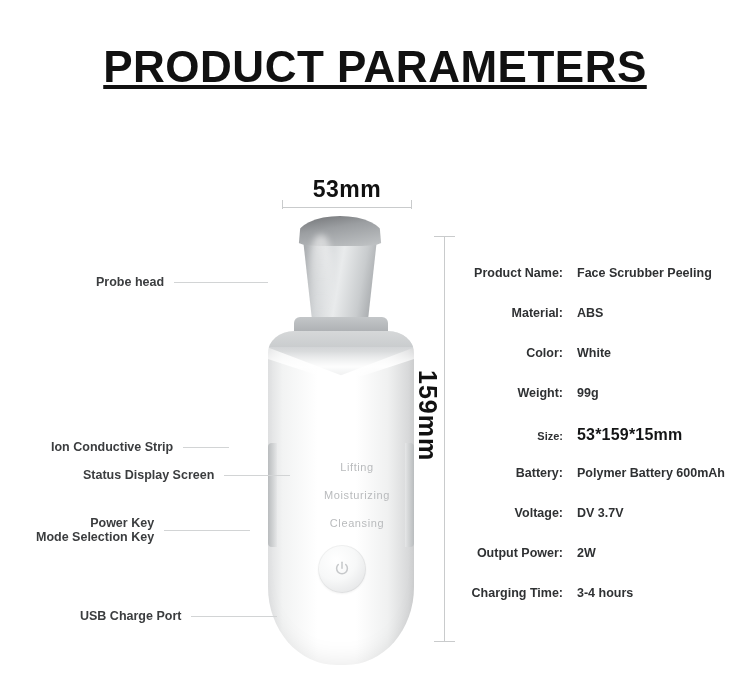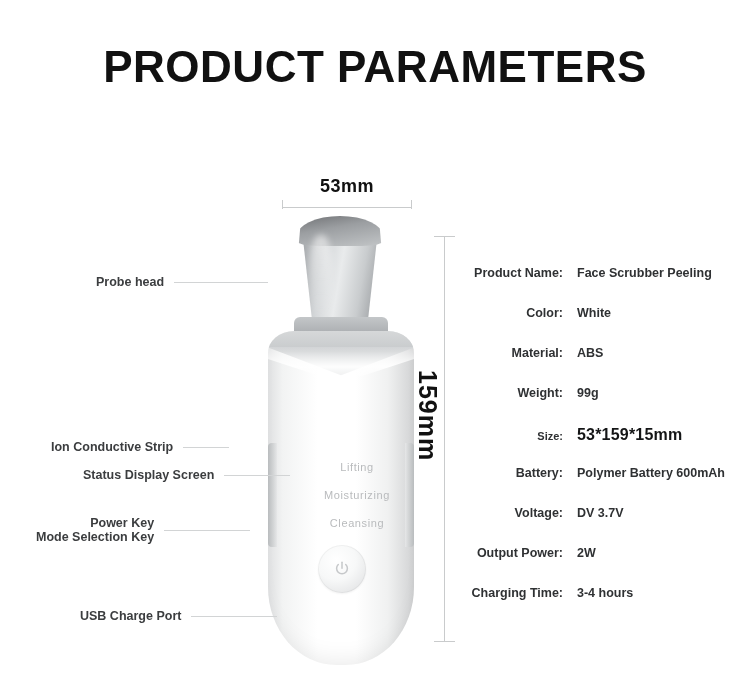--- a/index.html
+++ b/index.html
@@ -21,20 +21,21 @@
     position: absolute;
     left: 0;
     top: 42px;
     width: 750px;
     text-align: center;
     font-size: 44px;
     font-weight: 700;
     letter-spacing: 0.5px;
     color: #111111;
     white-space: nowrap;
+    text-decoration: underline;
   }
 
   
   #device-illustration {
     position: absolute;
     left: 250px;
     top: 205px;
     width: 200px;
     height: 465px;
   }
@@ -184,21 +185,21 @@
     top: 176px;
     width: 130px;
     height: 36px;
   }
   #dim-width .dim-text {
     position: absolute;
     left: 0;
     top: 0;
     width: 130px;
     text-align: center;
-    font-size: 18px;
+    font-size: 23px;
     font-weight: 700;
     color: #111111;
     letter-spacing: 0.5px;
   }
   #dim-width .dim-line {
     position: absolute;
     left: 0;
     top: 31px;
     width: 130px;
     height: 1px;
@@ -379,27 +380,27 @@
   </div>
 
   <div id="spec-table">
 
     <div class="spec-row">
       <div class="spec-label">Product Name:</div>
       <div class="spec-value">Face Scrubber Peeling</div>
     </div>
 
     <div class="spec-row">
+      <div class="spec-label">Material:</div>
+      <div class="spec-value">ABS</div>
+    </div>
+
+    <div class="spec-row">
       <div class="spec-label">Color:</div>
       <div class="spec-value">White</div>
-    </div>
-
-    <div class="spec-row">
-      <div class="spec-label">Material:</div>
-      <div class="spec-value">ABS</div>
     </div>
 
     <div class="spec-row">
       <div class="spec-label">Weight:</div>
       <div class="spec-value">99g</div>
     </div>
 
     <div class="spec-row size-row">
       <div class="spec-label">Size:</div>
       <div class="spec-value">53*159*15mm</div>

